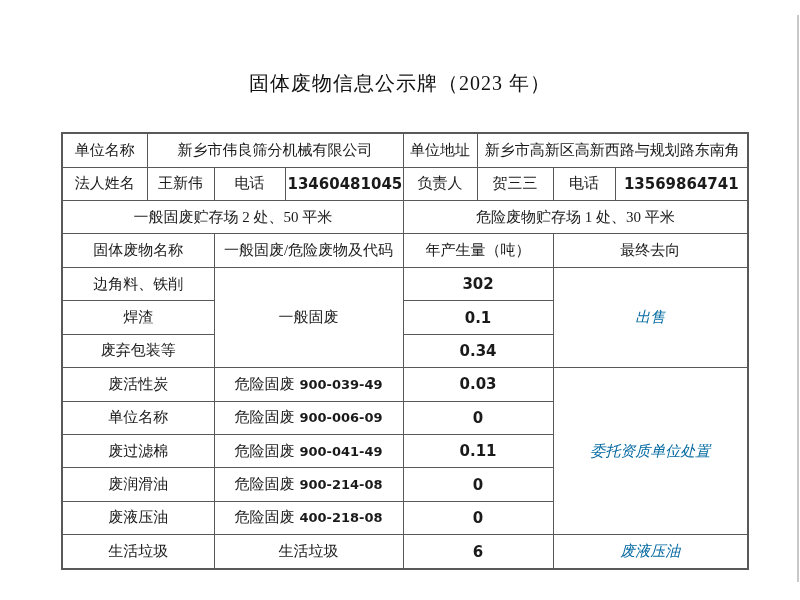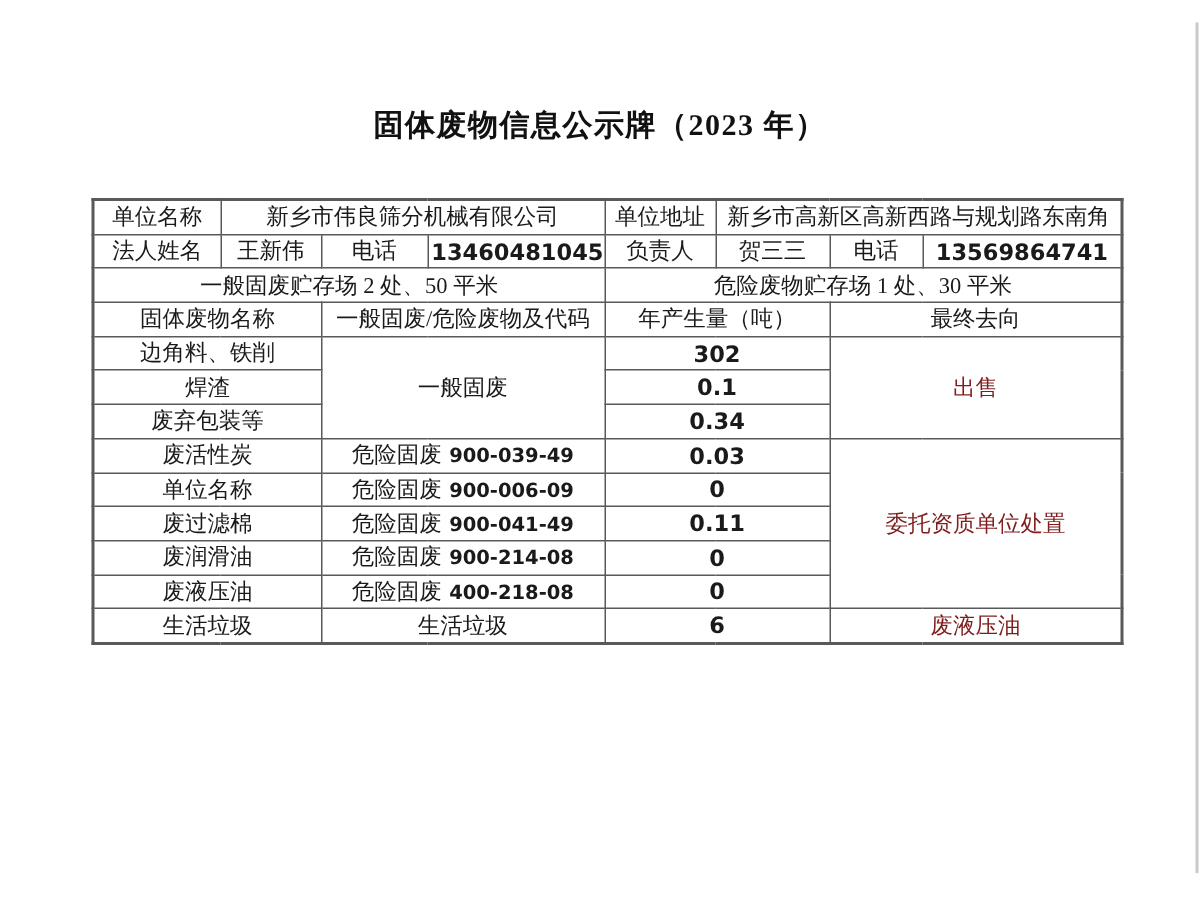--- a/index.html
+++ b/index.html
@@ -11,28 +11,28 @@
     position: relative;
     overflow: hidden;
   }
   .page { position: absolute; top: 0; left: 0; width: 800px; height: 600px; }
   .title {
     position: absolute;
     top: 70px; left: 0; right: 0;
     margin: 0;
     text-align: center;
     font-size: 20px;
-    font-weight: bold;
+    font-weight: normal;
     letter-spacing: 1px;
     color: #111111;
   }
   table.notice-table {
     position: absolute;
     left: 61px; top: 132px;
-    width: 686px; height: 298px;
+    width: 686px; height: 438px;
     border-collapse: collapse;
     table-layout: fixed;
     border: 2px solid #595959;
   }
   table.notice-table td {
     border: 1px solid #595959;
     text-align: center;
     vertical-align: middle;
     font-size: 15px;
     padding: 1px 2px;
@@ -44,21 +44,21 @@
     font-weight: bold;
     font-size: 13px;
     margin-left: 21px;
   }
   .code {
     font-family: "DejaVu Sans", "Liberation Sans", sans-serif;
     font-weight: bold;
     font-size: 13px;
     margin-left: 5px;
   }
-  .blue { color: #7f1d1d; }
+  .blue { color: #0369a1; font-style: italic; }
   .right-edge {
     position: absolute;
     right: 1px; top: 15px;
     width: 2px; height: 567px;
     background: #c9c9c9;
   }
 </style>
 </head>
 <body>
 

